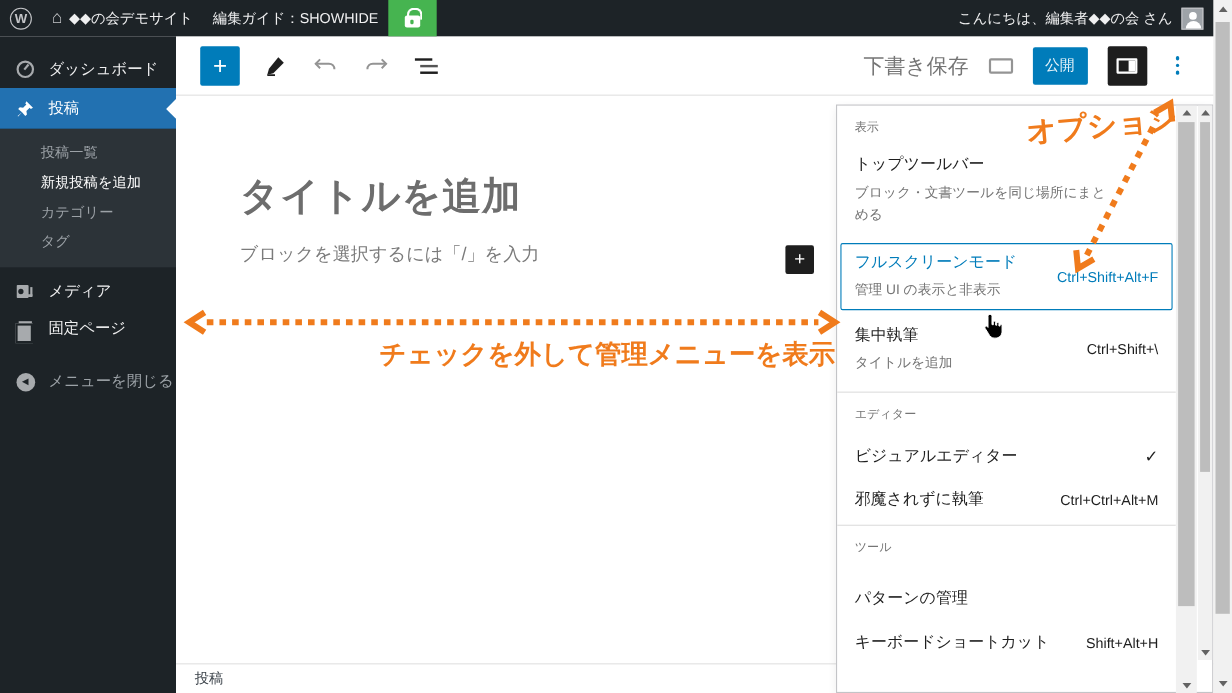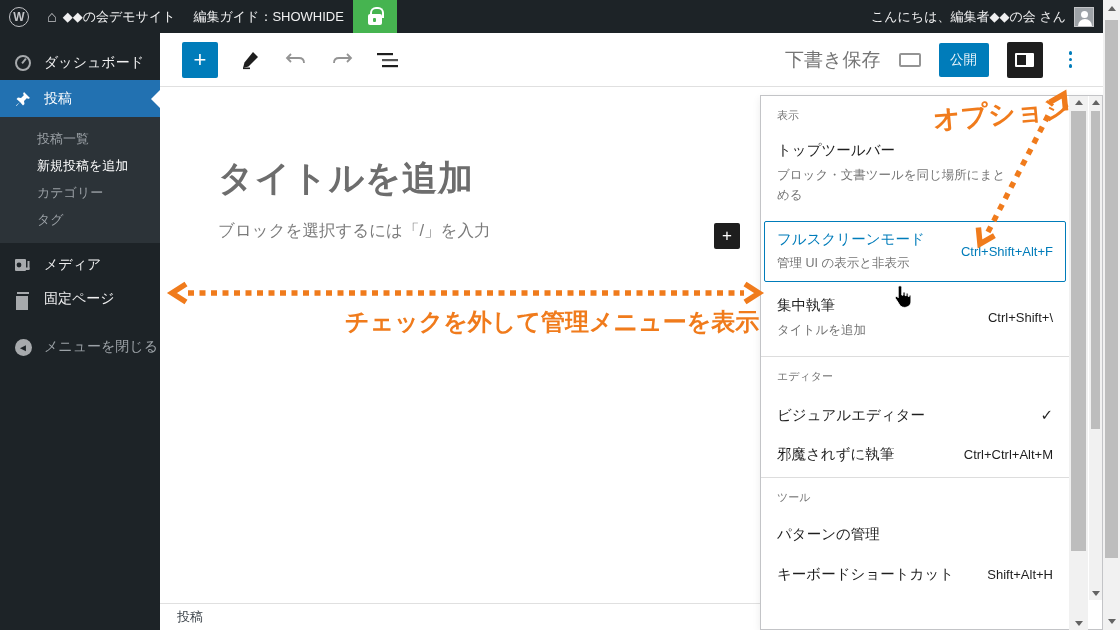--- a/index.html
+++ b/index.html
@@ -258,21 +258,21 @@
       </div>
       <div class="mi" style="margin-bottom:13px">
         <div class="mi-text">
             <div class="mi-label">邪魔されずに執筆</div>
           </div>
         <span class="mi-shortcut">Ctrl+Ctrl+Alt+M</span>
       </div>
     </div>
     <div class="divider"></div>
     <div class="menu-group">
-      <div class="mg-header" style="margin-bottom:20px">ツール</div>
+      <div class="mg-header" style="margin-bottom:30px">ツール</div>
       <div class="mi" style="margin-bottom:21px">
         <div class="mi-text">
             <div class="mi-label">パターンの管理</div>
           </div>
       </div>
       <div class="mi" style="margin-bottom:17px">
         <div class="mi-text">
             <div class="mi-label">キーボードショートカット</div>
           </div>
         <span class="mi-shortcut">Shift+Alt+H</span>

